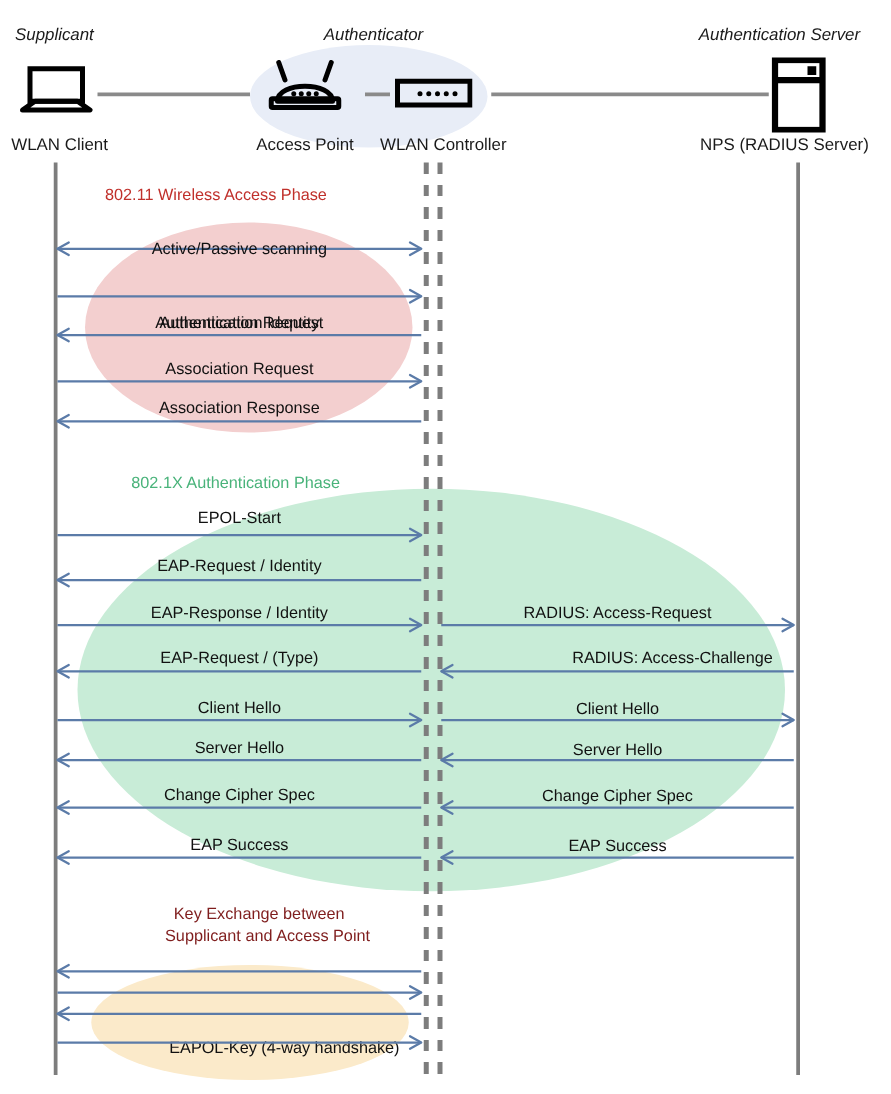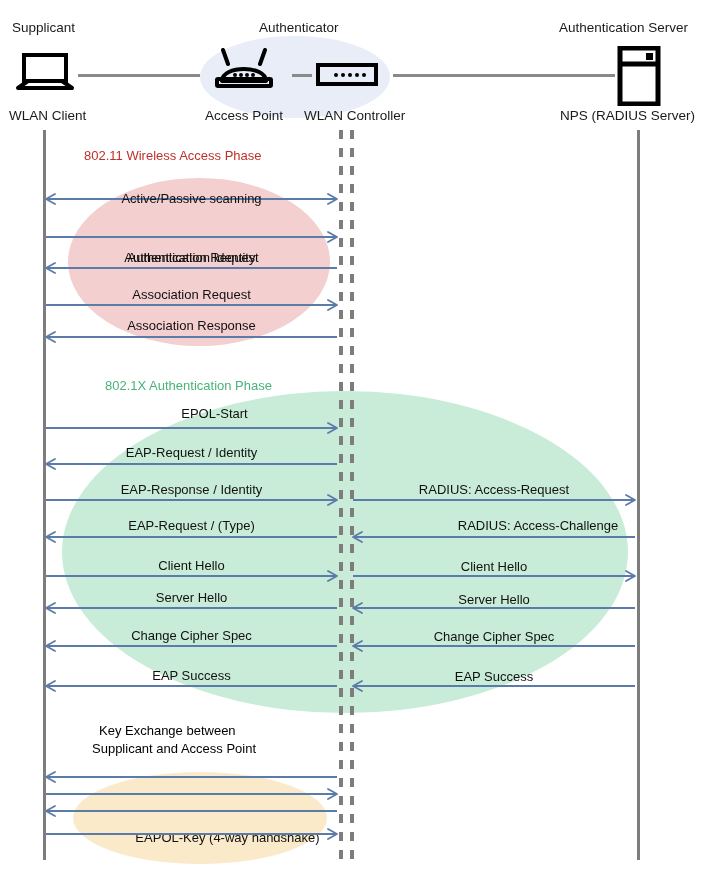--- a/index.html
+++ b/index.html
@@ -1,41 +1,41 @@
 <!DOCTYPE html>
 <html><head>
 <meta charset="utf-8">
 <style>
   html,body{margin:0;padding:0;background:#ffffff;}
   body{font-family:"Liberation Sans", sans-serif;}
   #stage{position:relative;width:713px;height:875px;background:#ffffff;overflow:hidden;}
 
   
-  .hdr-label{position:absolute;font-size:13.5px;color:#1a1a1a;white-space:nowrap;}
+  .hdr-label{position:absolute;font-size:13.5px;color:#1a1a1a;white-space:nowrap;font-style:italic;}
   .node-label{position:absolute;font-size:13.5px;color:#1a1a1a;white-space:nowrap;}
   .auth-blob{position:absolute;background:#e8edf7;border-radius:50%;}
   .hwire{position:absolute;background:#8a8a8a;height:3px;}
   .icon-wrap{position:absolute;}
 
   
   .lifeline{position:absolute;width:3px;background:#7d7d7d;}
   .lifeline-dashed{position:absolute;width:4px;
       background:repeating-linear-gradient(to bottom,#7d7d7d 0px,#7d7d7d 9px,transparent 9px,transparent 18px);}
 
   
   .blob{position:absolute;border-radius:50%;}
   .blob-red{background:#f3cfcf;}
   .blob-green{background:#c8ecd7;}
   .blob-orange{background:#fbeaca;}
 
   
   .phase-title{position:absolute;font-size:13px;text-align:left;line-height:18px;white-space:nowrap;}
   .ph-red{color:#c0302b;}
   .ph-green{color:#49b37a;}
-  .ph-orange{color:#000000;}
+  .ph-orange{color:#7f1d1d;margin-left:40px;}
 
   
   .msg-label{position:absolute;font-size:13px;color:#111;text-align:center;white-space:nowrap;
              transform:translateX(-50%);}
   .arrow-svg{position:absolute;overflow:visible;}
 </style>
 </head>
 <body>
 
 <div id="stage">
@@ -132,21 +132,21 @@
       <div class="msg-label" style="left: 191.5px; top: 287px;">Association Request</div>
       <svg class="arrow-svg" width="293" height="14" viewBox="0 0 293 14" style="left: 45px; top: 330px;">
         <line x1="1" y1="7" x2="292" y2="7" stroke="#5b7ba8" stroke-width="1.8"></line>
         <polyline points="10,2 1,7 10,12" fill="none" stroke="#5b7ba8" stroke-width="1.8" stroke-linecap="round" stroke-linejoin="round"></polyline>
       </svg>
       <div class="msg-label" style="left: 191.5px; top: 318px;">Association Response</div>
       <svg class="arrow-svg" width="293" height="14" viewBox="0 0 293 14" style="left: 45px; top: 421px;">
         <line x1="1" y1="7" x2="292" y2="7" stroke="#5b7ba8" stroke-width="1.8"></line>
         <polyline points="283,2 292,7 283,12" fill="none" stroke="#5b7ba8" stroke-width="1.8" stroke-linecap="round" stroke-linejoin="round"></polyline>
       </svg>
-      <div class="msg-label" style="left: 191.5px; top: 406px; margin-left: 23px;">EPOL-Start</div>
+      <div class="msg-label" style="left: 191.5px; top: 406px;">EPOL-Start</div>
       <svg class="arrow-svg" width="293" height="14" viewBox="0 0 293 14" style="left: 45px; top: 457px;">
         <line x1="1" y1="7" x2="292" y2="7" stroke="#5b7ba8" stroke-width="1.8"></line>
         <polyline points="10,2 1,7 10,12" fill="none" stroke="#5b7ba8" stroke-width="1.8" stroke-linecap="round" stroke-linejoin="round"></polyline>
       </svg>
       <div class="msg-label" style="left: 191.5px; top: 445px;">EAP-Request / Identity</div>
       <svg class="arrow-svg" width="293" height="14" viewBox="0 0 293 14" style="left: 45px; top: 493px;">
         <line x1="1" y1="7" x2="292" y2="7" stroke="#5b7ba8" stroke-width="1.8"></line>
         <polyline points="283,2 292,7 283,12" fill="none" stroke="#5b7ba8" stroke-width="1.8" stroke-linecap="round" stroke-linejoin="round"></polyline>
       </svg>
       <div class="msg-label" style="left: 191.5px; top: 482px;">EAP-Response / Identity</div>

